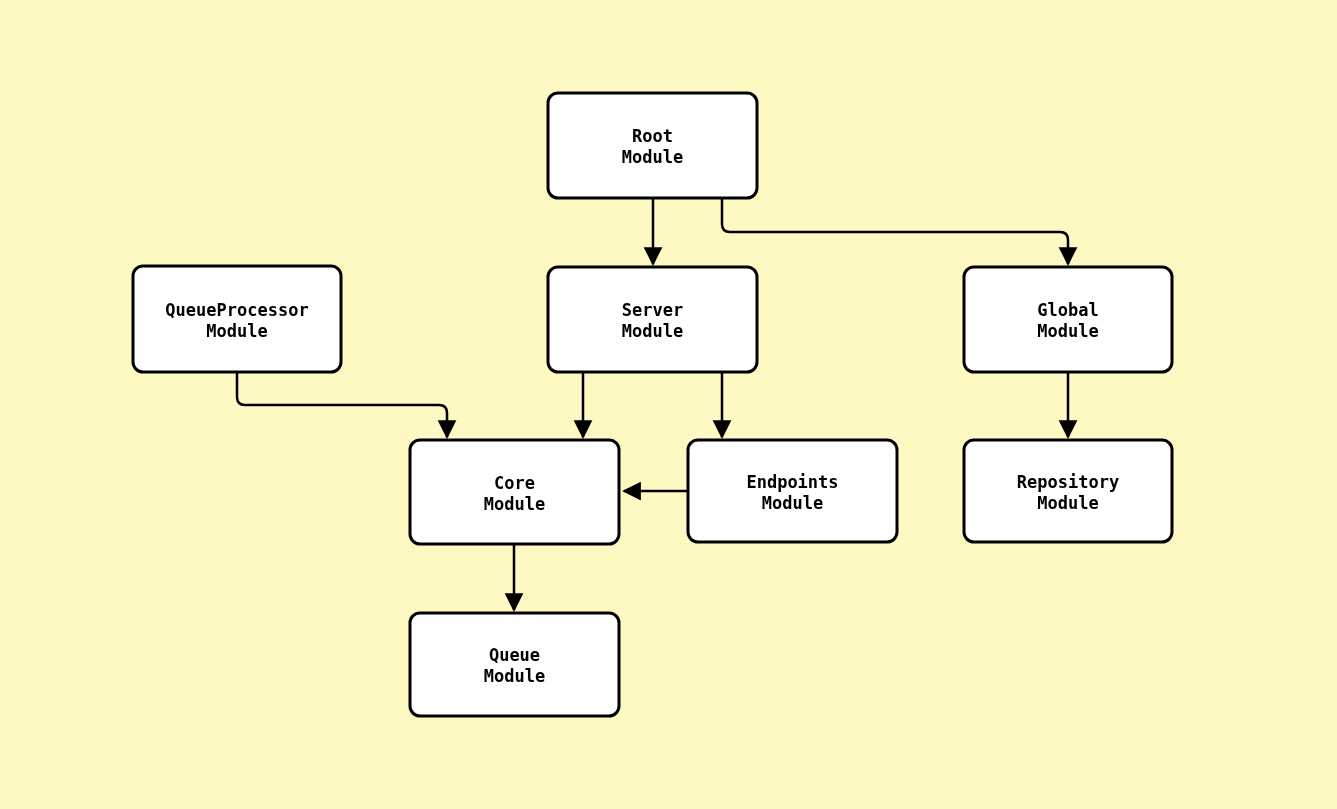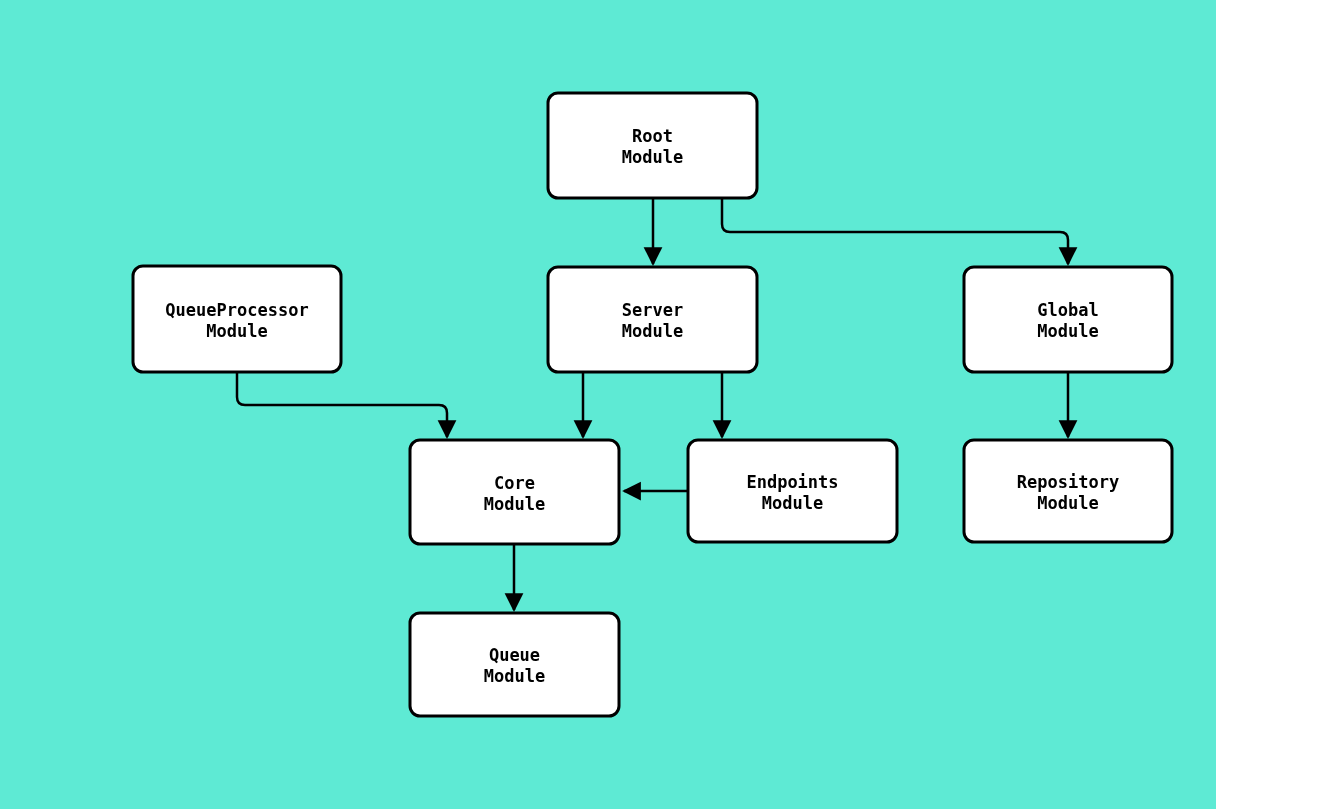--- a/index.html
+++ b/index.html
@@ -3,23 +3,23 @@
 <meta charset="utf-8">
 <style>
   html, body {
     margin: 0;
     padding: 0;
     background: #ffffff;
     font-family: "DejaVu Sans Mono", monospace;
   }
   .canvas {
     position: relative;
-    width: 1216px;
+    width: 1337px;
     height: 809px;
-    background: #5eead4;
+    background: #fef9c3;
     overflow: hidden;
   }
   svg { display: block; }
   text {
     font-family: "DejaVu Sans Mono", "Liberation Mono", monospace;
     font-weight: bold;
   }
 </style>
 </head>
 <body>

